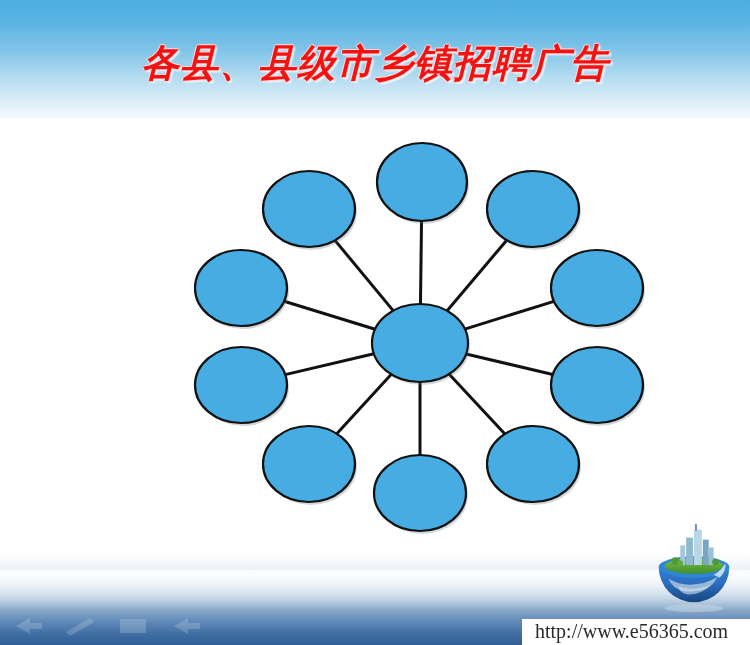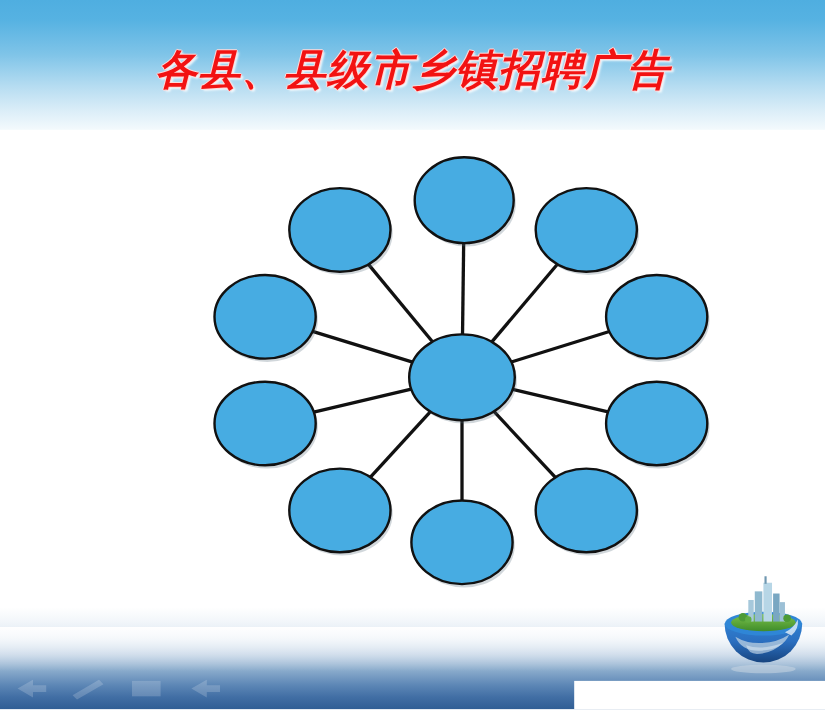--- a/index.html
+++ b/index.html
@@ -228,14 +228,15 @@
       <rect x="36" y="28" width="5" height="20" fill="#a6c8db"></rect>
       <rect x="65" y="30" width="5" height="18" fill="#9cc0d6"></rect>
       <rect x="51" y="6" width="2" height="7" fill="#6f97b0"></rect>
     </g>
     <circle cx="31" cy="44" r="4" fill="#4e9b36"></circle>
     <circle cx="36" cy="46" r="3" fill="#61ad42"></circle>
     <circle cx="72" cy="45" r="3.5" fill="#4e9b36"></circle>
   </svg>
 
   <div class="url-strip"></div>
+  <div class="url-text">http://www.e56365.com</div>
 
 </div>
 
 </body></html>

